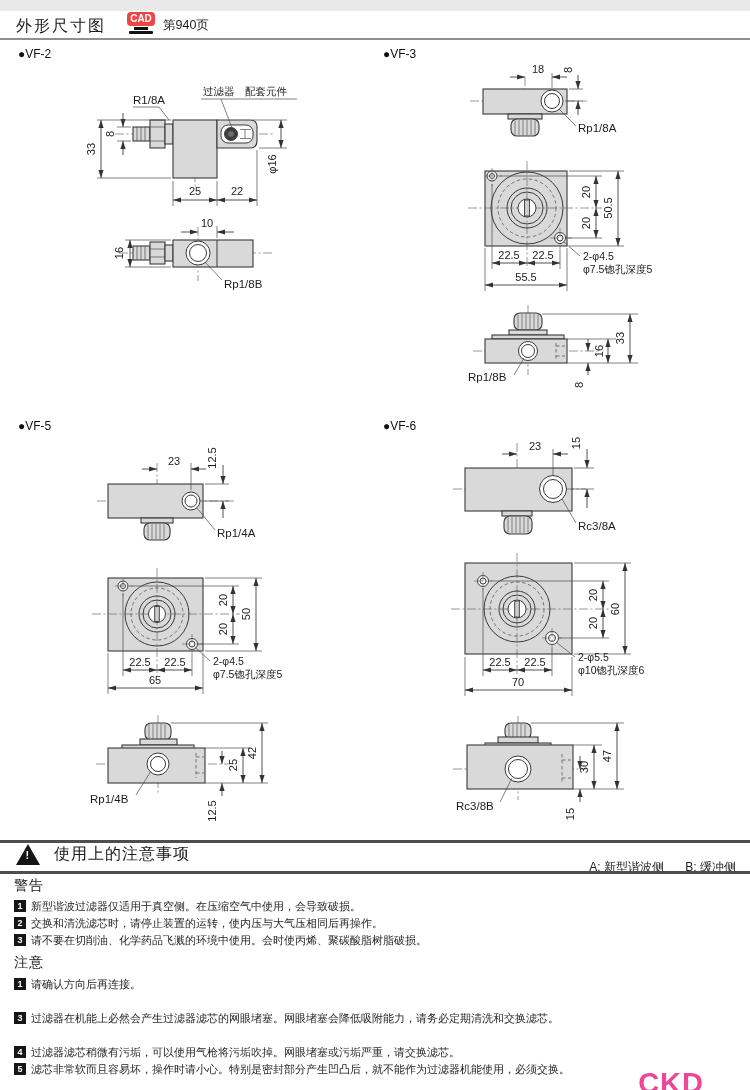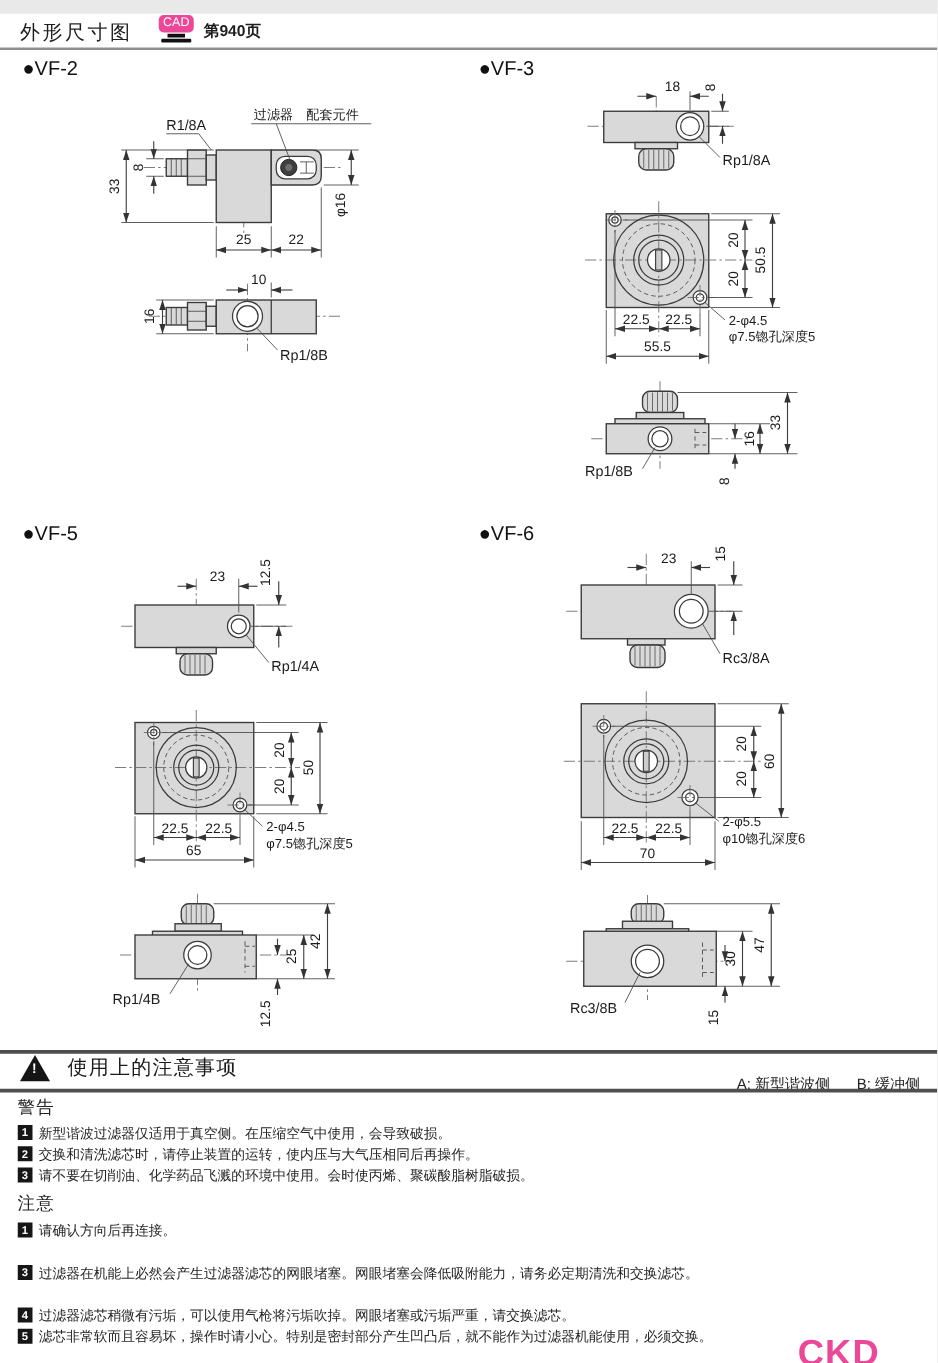--- a/index.html
+++ b/index.html
@@ -18,26 +18,26 @@
 .dl{fill:none;stroke:#3f3f3f;stroke-width:.9}
 .xl{fill:none;stroke:#4a4a4a;stroke-width:.7}
 .hat{stroke:#6a6a6a;stroke-width:.8;fill:none}
 .sl{fill:#cdcdcd;stroke:#3a3a3a;stroke-width:.9}
 .dt{font-size:11px;fill:#1c1c1c;text-anchor:middle}
 .pt{font-size:11.5px;fill:#1c1c1c}
 .nt{font-size:10.5px;fill:#1c1c1c}
 
 .hdr-title{left:16px;top:5px;font-size:16px;letter-spacing:2px;color:#1d1d1d}
 .cad-wrap{left:124px;top:1px;display:flex;flex-direction:column;align-items:center;width:34px}
-.cad-screen{background:#ec4899;color:#fff;font-weight:normal;font-size:10px;padding:2px 3px;border-radius:4px;line-height:1}
+.cad-screen{background:#ef4444;color:#fff;font-weight:bold;font-size:10px;padding:2px 3px;border-radius:4px;line-height:1}
 .cad-base{width:14px;height:3px;background:#111;margin-top:1px}
 .cad-foot{width:24px;height:3px;background:#111;margin-top:1px;border-radius:1px}
-.hdr-page{left:163px;top:6px;font-size:12.5px;font-weight:bold;color:#1d1d1d}
+.hdr-page{left:163px;top:6px;font-size:12.5px;font-weight:normal;color:#1d1d1d}
 .hdr-rule{left:0;top:27px;width:750px;height:1.5px;background:#8f8f8f}
-.sec-label{font-size:16px;color:#111}
+.sec-label{font-size:12px;color:#111}
 .legend{top:848px;right:14px;font-size:12px;color:#222}
 .legend span{margin-left:18px}
 
 .rule{left:0;width:750px;height:2.5px;background:#4e4e4e}
 .prec-head{left:16px;top:833px;display:flex;align-items:center;gap:14px}
 .tri{position:relative;width:0;height:0;border-left:12px solid transparent;border-right:12px solid transparent;border-bottom:21px solid #151515;display:inline-block}
 .tri i{position:absolute;left:-2.5px;top:6px;color:#fff;font-style:normal;font-weight:bold;font-size:11px;line-height:1}
 .prec-title{font-size:16px;color:#1a1a1a;letter-spacing:1px}
 .group-title{left:14px;font-size:14px;color:#222;letter-spacing:1px}
 .item{left:14px;width:730px;font-size:11px;color:#262626;white-space:nowrap;overflow:hidden}

